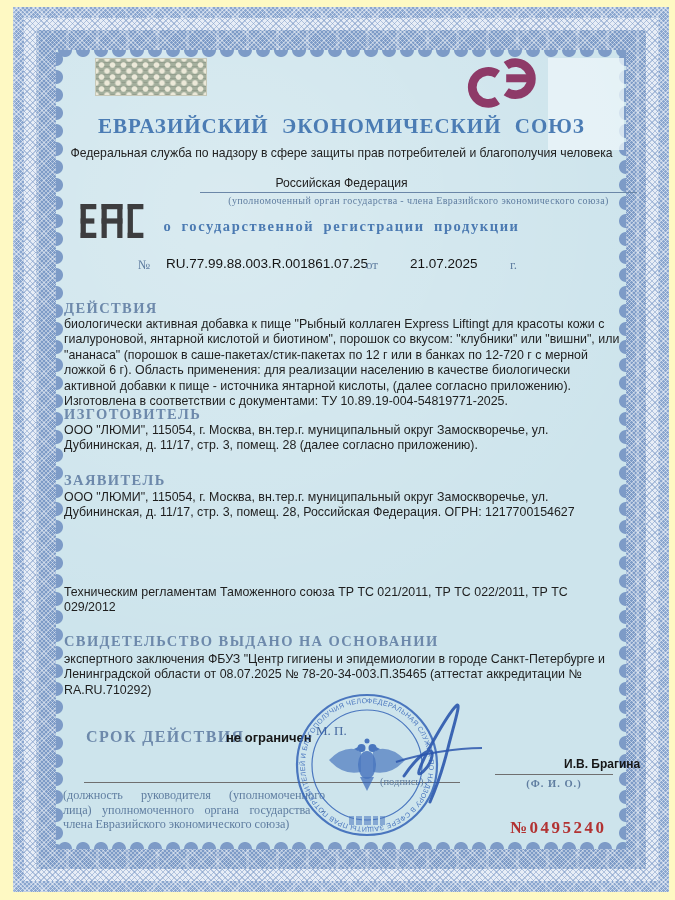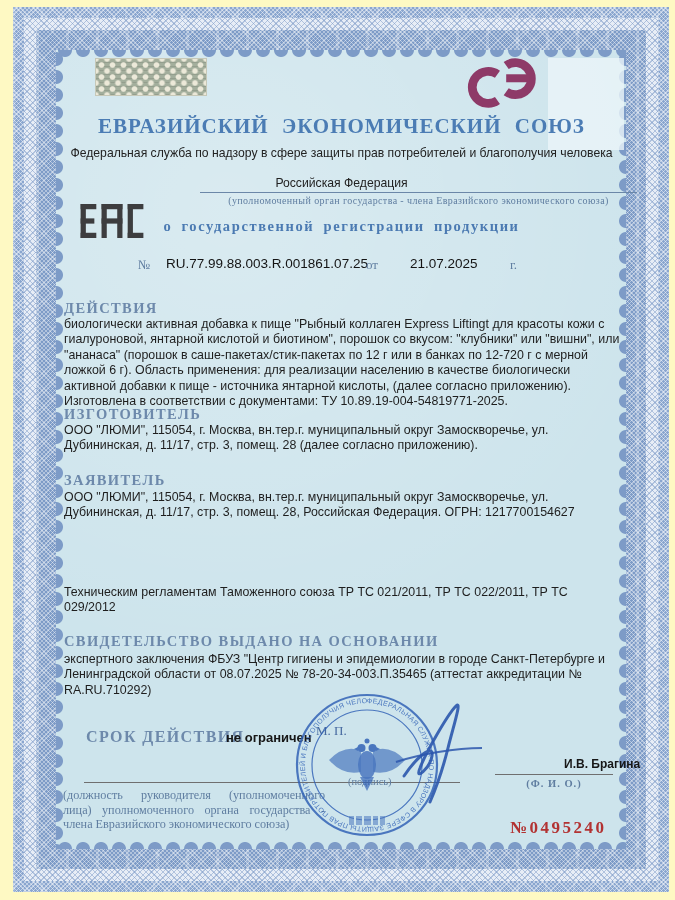--- a/index.html
+++ b/index.html
@@ -130,21 +130,21 @@
   <div class="abs h" style="left:64px;top:633px;">СВИДЕТЕЛЬСТВО ВЫДАНО НА ОСНОВАНИИ</div>
   <div class="abs body-txt" style="left:64px;top:652px;width:545px;">экспертного заключения ФБУЗ "Центр гигиены и эпидемиологии в городе Санкт-Петербурге и Ленинградской области от 08.07.2025 № 78-20-34-003.П.35465 (аттестат аккредитации № RA.RU.710292)</div>
 
   <div class="abs h" style="left:86px;top:728px;font-size:16px;">СРОК ДЕЙСТВИЯ</div>
   <div class="abs" style="left:226px;top:730px;font-size:13px;font-weight:600;color:#171717;">не ограничен</div>
 
   <div class="abs rule" style="left:84px;top:782px;width:376px;"></div>
   <div class="abs small-note" style="left:63px;top:788px;width:262px;text-align:justify;">(должность руководителя (уполномоченного лица) уполномоченного органа государства - члена Евразийского экономического союза)</div>
 
   <div class="abs serif" style="left:316px;top:723px;font-size:13px;color:#46699f;">М. П.</div>
-  <div class="abs serif" style="left:348px;top:776px;font-size:10.5px;color:#5f7da0;">(подпись)</div>
+  <div class="abs serif" style="left:380px;top:776px;font-size:10.5px;color:#5f7da0;">(подпись)</div>
 
   <div class="abs" style="left:532px;top:757px;font-size:12px;font-weight:600;color:#171717;padding-left:32px;">И.В. Брагина</div>
   <div class="abs rule" style="left:495px;top:774px;width:118px;"></div>
   <div class="abs ctr serif" style="left:495px;top:778px;width:118px;font-size:10.5px;color:#5f7da0;letter-spacing:1px;font-weight:bold;">(Ф. И. О.)</div>
 
   <svg class="abs" style="left:292px;top:690px;opacity:.82;" width="150" height="150" viewBox="0 0 150 150" xmlns="http://www.w3.org/2000/svg" xmlns:xlink="http://www.w3.org/1999/xlink">
     <circle cx="75" cy="75" r="70" fill="none" stroke="#2e5fb5" stroke-width="2.2"></circle>
     <circle cx="75" cy="75" r="55" fill="none" stroke="#2e5fb5" stroke-width="1.2"></circle>
     <defs>
         <path id="stc" d="M75 13 a62 62 0 1 1 -0.1 0"></path>

